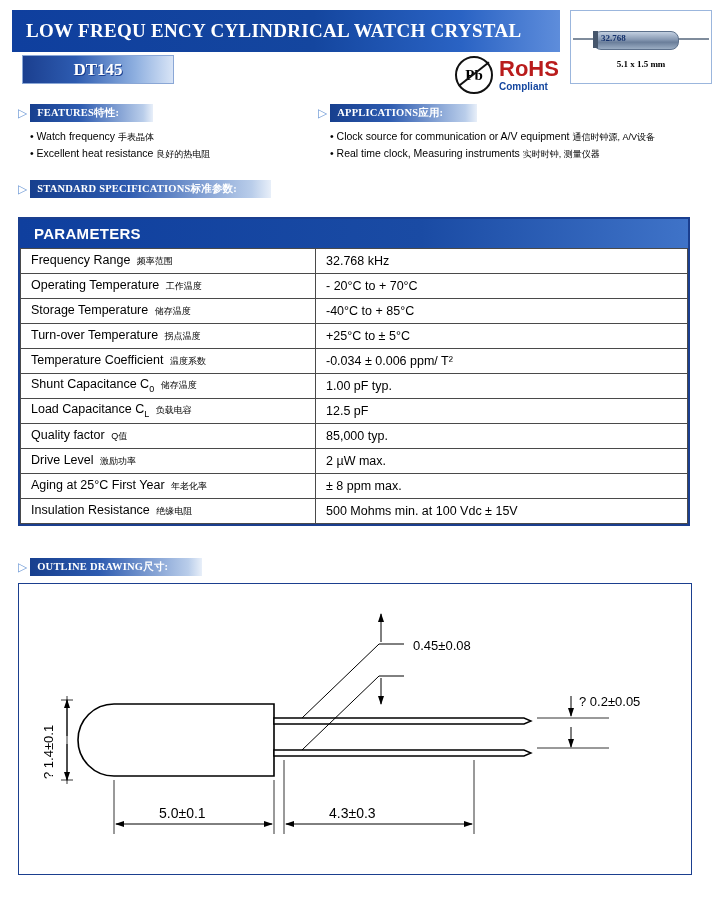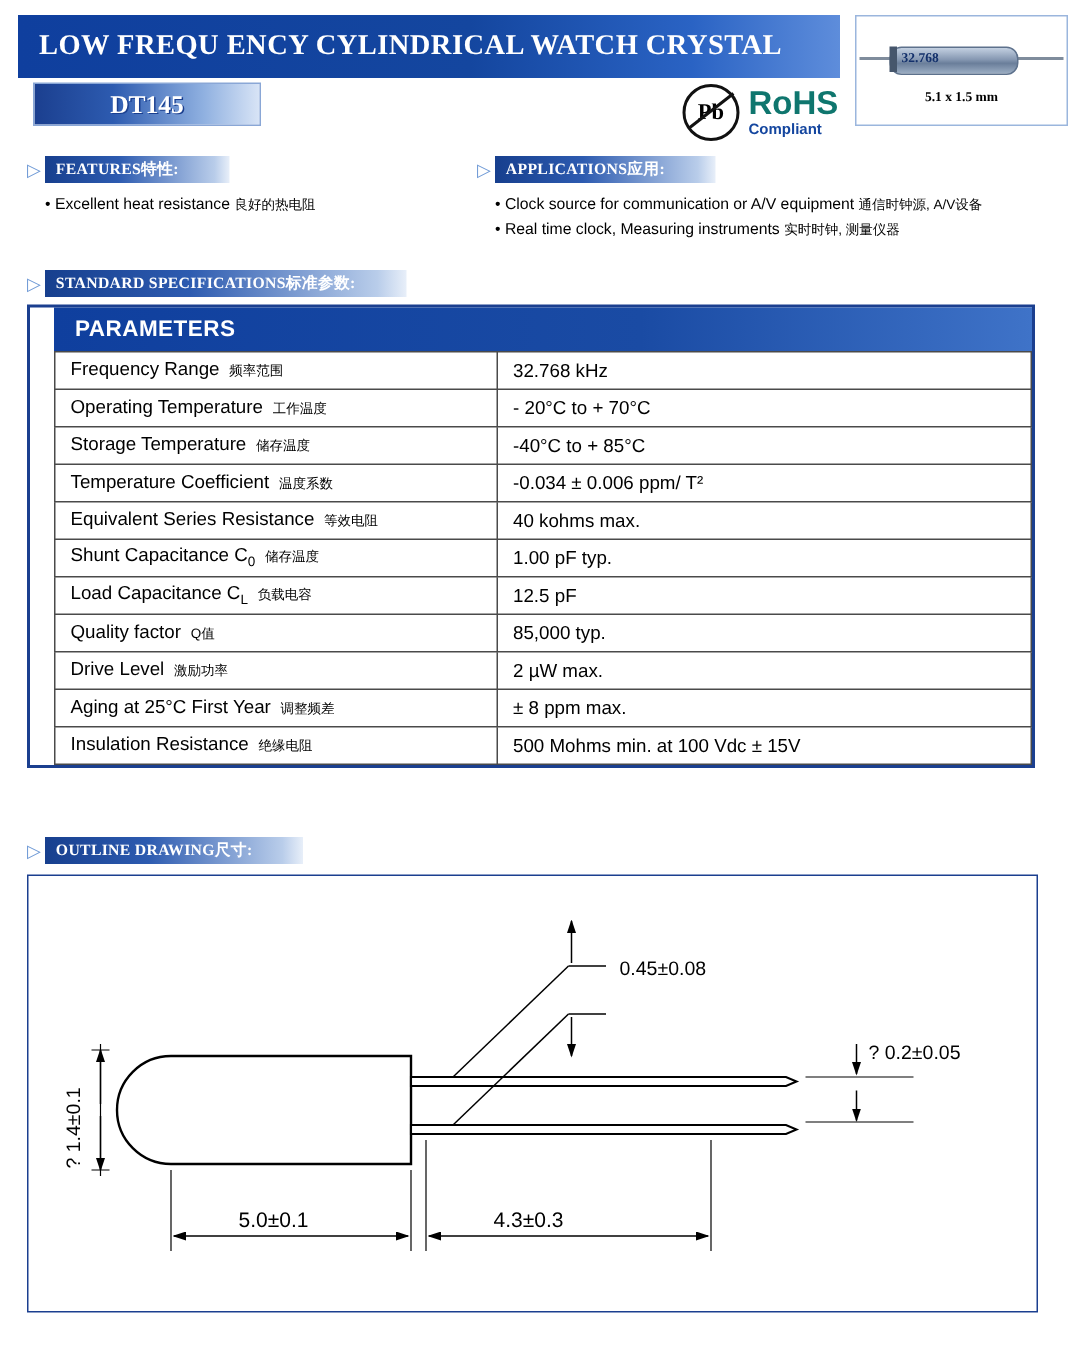--- a/index.html
+++ b/index.html
@@ -89,21 +89,21 @@
     position: absolute;
     left: -2px;
     top: 15px;
     width: 38px;
     height: 2px;
     background: #111;
     transform: rotate(-38deg);
   }
   .rohs-text { line-height: 1; }
   .rohs-main {
-    color: #0f766e;
+    color: #b91c1c;
     font-family: "Liberation Sans", sans-serif;
     font-size: 22px;
     font-weight: bold;
   }
   .rohs-sub {
     color: #14469f;
     font-size: 10px;
     font-weight: bold;
     margin-top: 2px;
   }
@@ -191,25 +191,24 @@
     font-size: 10.5px;
     line-height: 1.65;
   }
   .bullets div { white-space: nowrap; }
   .cn { font-size: 9px; }
 
   
   .spec-wrap {
     position: absolute;
     left: 18px;
-    top: 203px;
+    top: 217px;
     width: 672px;
     border: 2px solid #1b3f8f;
     box-sizing: border-box;
-    padding-left: 16px;
   }
   .spec-head {
     background: linear-gradient(to right, #0f3f9e 0%, #1a4ba4 60%, #3f73c8 100%);
     color: #fff;
     font-family: "Liberation Sans", sans-serif;
     font-weight: bold;
     font-size: 15px;
     padding: 6px 0 6px 14px;
     letter-spacing: .3px;
   }
@@ -275,20 +274,23 @@
     <div class="comp-label">32.768</div>
     <div class="comp-dim">5.1 x 1.5 mm</div>
   </div>
 
   <div class="sec" style="left:18px; top:104px;">
     <span class="chev">▷</span>
     <span class="lbl">FEATURES特性:</span>
   </div>
   <div class="bullets" style="left:30px; top:128px;">
     <div>
+      <span>• Watch frequency </span><span class="cn">手表晶体</span>
+    </div>
+    <div>
       <span>• Excellent heat resistance </span><span class="cn">良好的热电阻</span>
     </div>
   </div>
 
   <div class="sec" style="left:318px; top:104px;">
     <span class="chev">▷</span>
     <span class="lbl">APPLICATIONS应用:</span>
   </div>
   <div class="bullets" style="left:330px; top:128px;">
     <div>
@@ -314,45 +316,45 @@
         </tr>
         <tr>
           <td class="k"><span>Operating Temperature </span><span class="cn">工作温度</span></td>
           <td>- 20°C to + 70°C</td>
         </tr>
         <tr>
           <td class="k"><span>Storage Temperature </span><span class="cn">储存温度</span></td>
           <td>-40°C to + 85°C</td>
         </tr>
         <tr>
+          <td class="k"><span>Turn-over Temperature </span><span class="cn">拐点温度</span></td>
+          <td>+25°C to ± 5°C</td>
+        </tr>
+        <tr>
           <td class="k"><span>Temperature Coefficient </span><span class="cn">温度系数</span></td>
           <td>-0.034 ± 0.006 ppm/ T²</td>
         </tr>
         <tr>
-          <td class="k"><span>Equivalent Series Resistance </span><span class="cn">等效电阻</span></td>
-          <td>40 kohms max.</td>
-        </tr>
-        <tr>
           <td class="k">Shunt Capacitance C<sub>0</sub> <span class="cn">储存温度</span></td>
           <td>1.00 pF typ.</td>
         </tr>
         <tr>
           <td class="k">Load Capacitance C<sub>L</sub> <span class="cn">负载电容</span></td>
           <td>12.5 pF</td>
         </tr>
         <tr>
           <td class="k"><span>Quality factor </span><span class="cn">Q值</span></td>
           <td>85,000 typ.</td>
         </tr>
         <tr>
           <td class="k"><span>Drive Level </span><span class="cn">激励功率</span></td>
           <td>2 µW max.</td>
         </tr>
         <tr>
-          <td class="k"><span>Aging at 25°C First Year </span><span class="cn">调整频差</span></td>
+          <td class="k"><span>Aging at 25°C First Year </span><span class="cn">年老化率</span></td>
           <td>± 8 ppm max.</td>
         </tr>
         <tr>
           <td class="k"><span>Insulation Resistance </span><span class="cn">绝缘电阻</span></td>
           <td>500 Mohms min. at 100 Vdc ± 15V</td>
         </tr>
       </tbody>
     </table>
   </div>
 

